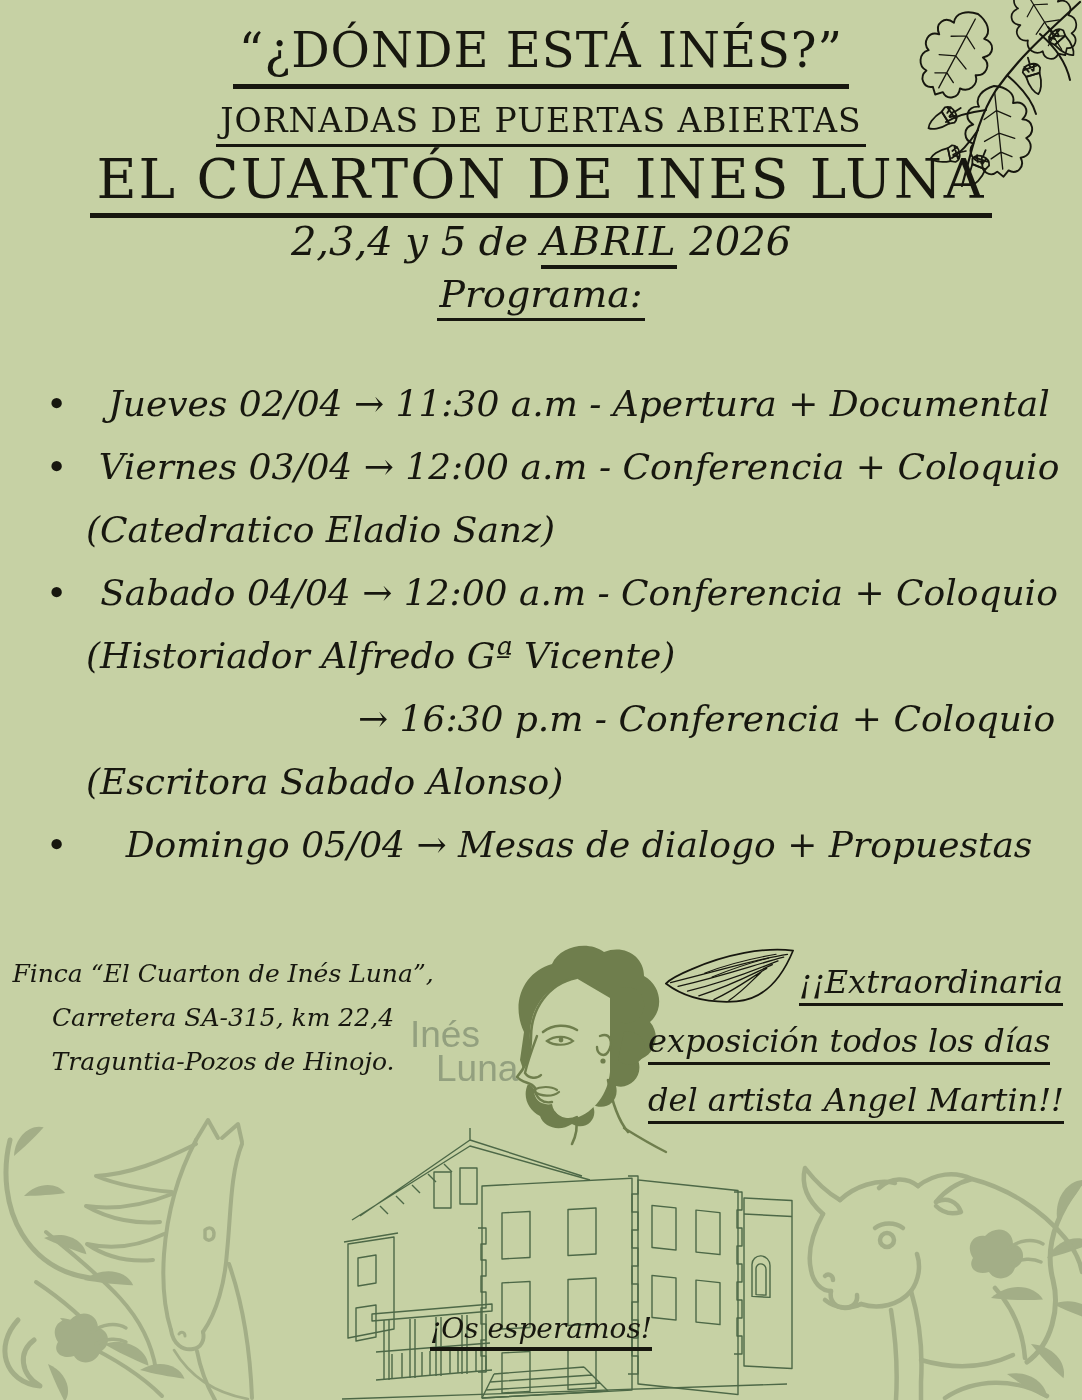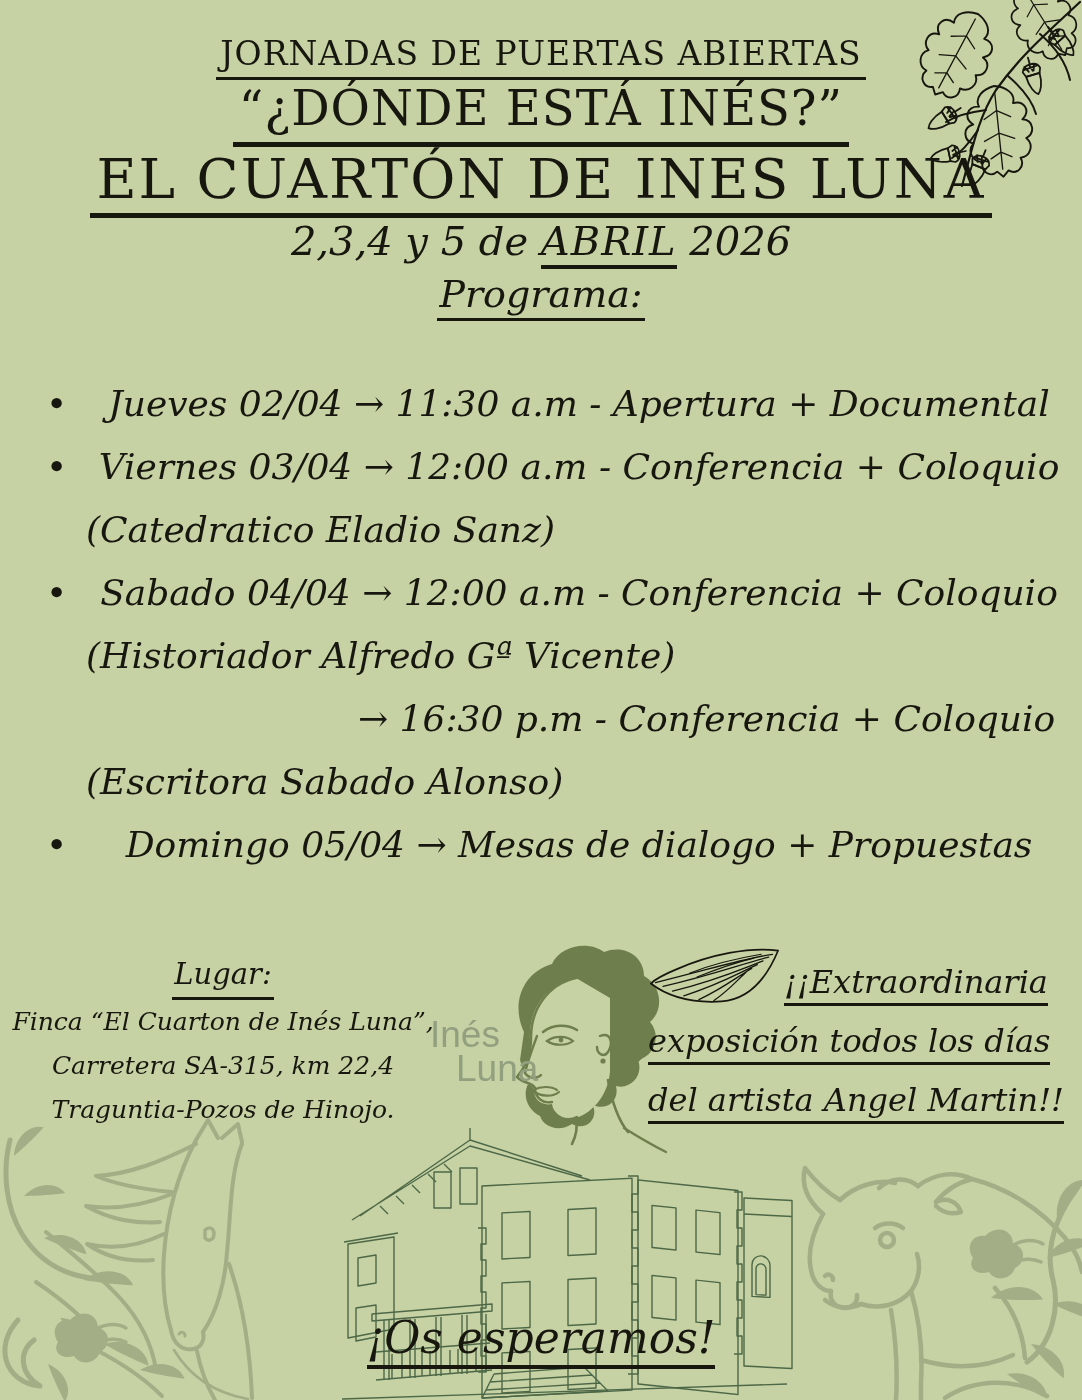--- a/index.html
+++ b/index.html
@@ -30,33 +30,33 @@
   .p-row { display:flex; line-height:63px; }
   .p-bullet { width:46px; font-style:normal; text-align:left; padding-left:6px; }
   .p-text { flex:1;text-align:center; }
   .p-detail { padding-left:46px; line-height:63px; }
   .p-indent { padding-left:318px; line-height:63px; }
 
   
   .venue { position:absolute; top:952px; left:8px; width:430px; text-align:center;
            font-style:italic; font-size:25px; line-height:44px; }
   .venue .vh { display:inline-block; font-size:29px; border-bottom:3px solid currentColor; padding:0 2px 1px; }
-  .ines-label { position:absolute; left:430px; top:1018px; color:var(--portrait-label,#93a07f);
+  .ines-label { position:absolute; left:410px; top:1018px; color:var(--portrait-label,#93a07f);
                 font-family:"Liberation Sans", sans-serif; font-size:37px; line-height:34px; }
   .ines-label .l2 { display:block; margin-left:26px; }
 
   
   .expo { position:absolute; left:648px; top:946px; width:430px; font-style:italic; font-size:32px; }
-  .expo .row1 { display:flex; align-items:flex-end; }
+  .expo .row1 { display:flex; align-items:flex-end;justify-content:center; }
   .expo .wing { width:132px; height:60px; flex:0 0 auto; margin-right:4px; }
   .expo .ul { border-bottom:3px solid currentColor; padding-bottom:2px; }
   .expo .line { display:inline-block; margin-top:16px; }
 
   
-  .footer { top:1312px; z-index:6; font-style:italic; font-size:44px; }
+  .footer { top:1312px; z-index:6; font-style:italic; font-size:28px; }
   .footer span { border-bottom:4px solid currentColor; padding-bottom:2px; }
 
   
   .deco { position:absolute; }
   .ink-line  { stroke:var(--ink,#17170f); fill:none; stroke-linecap:round; stroke-linejoin:round; }
   .muted-line{ stroke:var(--sketch-muted,#a3ae87); fill:none; stroke-linecap:round; stroke-linejoin:round; }
   .muted-fill{ fill:var(--sketch-muted,#a3ae87); stroke:none; }
   .dark-line { stroke:var(--sketch-dark,#4d6847); fill:none; stroke-linejoin:round; }
   .hair-fill { fill:var(--portrait-fill,#6f7e4d); stroke:none; }
   .face-fill { fill:var(--background,#c6d1a4); stroke:none; }
@@ -85,22 +85,22 @@
     <use href="#oakleaf" transform="translate(132,-14) rotate(-32) scale(0.85)"></use>
     <use href="#oakleaf" transform="translate(104,86) rotate(-6) scale(0.95)"></use>
     <use href="#acorn" transform="translate(168,38) rotate(-42)"></use>
     <use href="#acorn" transform="translate(142,72) rotate(-16)"></use>
     <use href="#acorn" transform="translate(58,116) rotate(58)"></use>
     <use href="#acorn" transform="translate(62,154) rotate(78) scale(0.95)"></use>
     <use href="#acorn" transform="translate(90,164) rotate(22)"></use>
   </svg>
 
   <div class="center-col hdr">
+    <div><span class="title1">“¿DÓNDE ESTÁ INÉS?”</span></div>
     <div><span class="subtitle">JORNADAS DE PUERTAS ABIERTAS</span></div>
-    <div><span class="title1">“¿DÓNDE ESTÁ INÉS?”</span></div>
     <div class="maintitle"><span>EL CUARTÓN DE INES LUNA</span></div>
     <div class="dateline"><span>2,3,4 y 5 de </span><span class="month">ABRIL</span><span> 2026</span></div>
     <div><span class="proghead">Programa:</span></div>
   </div>
 
   <div class="program">
     <div>
       <div class="p-row">
           <span class="p-bullet">•</span>
           <span class="p-text">Jueves 02/04 → 11:30 a.m - Apertura + Documental</span>
@@ -126,21 +126,20 @@
     </div>
     <div>
       <div class="p-row">
           <span class="p-bullet">•</span>
           <span class="p-text">Domingo 05/04 → Mesas de dialogo + Propuestas</span>
         </div>
     </div>
   </div>
 
   <div class="venue">
-    <div><span class="vh">Lugar:</span></div>
     <div>Finca “El Cuarton de Inés Luna”,</div>
     <div>Carretera SA-315, km 22,4</div>
     <div>Traguntia-Pozos de Hinojo.</div>
   </div>
 
   <svg class="deco" style="left:424px; top:940px;" width="250" height="214" viewBox="0 0 250 214">
     <path class="hair-fill" d="M100,92 C86,62 100,32 128,24 C136,6 164,0 180,12 C200,4 220,16 220,36 C238,46 240,70 226,82 C238,96 230,116 214,120 C220,136 206,150 192,146 C196,162 180,172 168,164 C176,178 162,192 148,184 C136,192 120,188 116,176 C104,170 98,156 104,144 L96,120 Z"></path>
     <path class="hair-fill" d="M196,48 C210,44 222,54 220,68 C218,80 206,86 196,82 Z M200,92 C214,90 224,100 220,114 C216,126 202,128 194,120 Z"></path>
     <path class="face-fill" d="M152,38 C122,44 104,70 106,100 C107,122 98,132 92,138 C100,146 108,142 110,150 C110,160 118,166 128,164 C130,176 142,182 152,178 C170,172 184,154 186,132 L186,58 Z"></path>
     <path class="face-line" stroke-width="2.6" d="M152,38 C124,44 107,69 107,97 C107,119 99,130 93,137 C99,144 107,141 111,148"></path>

